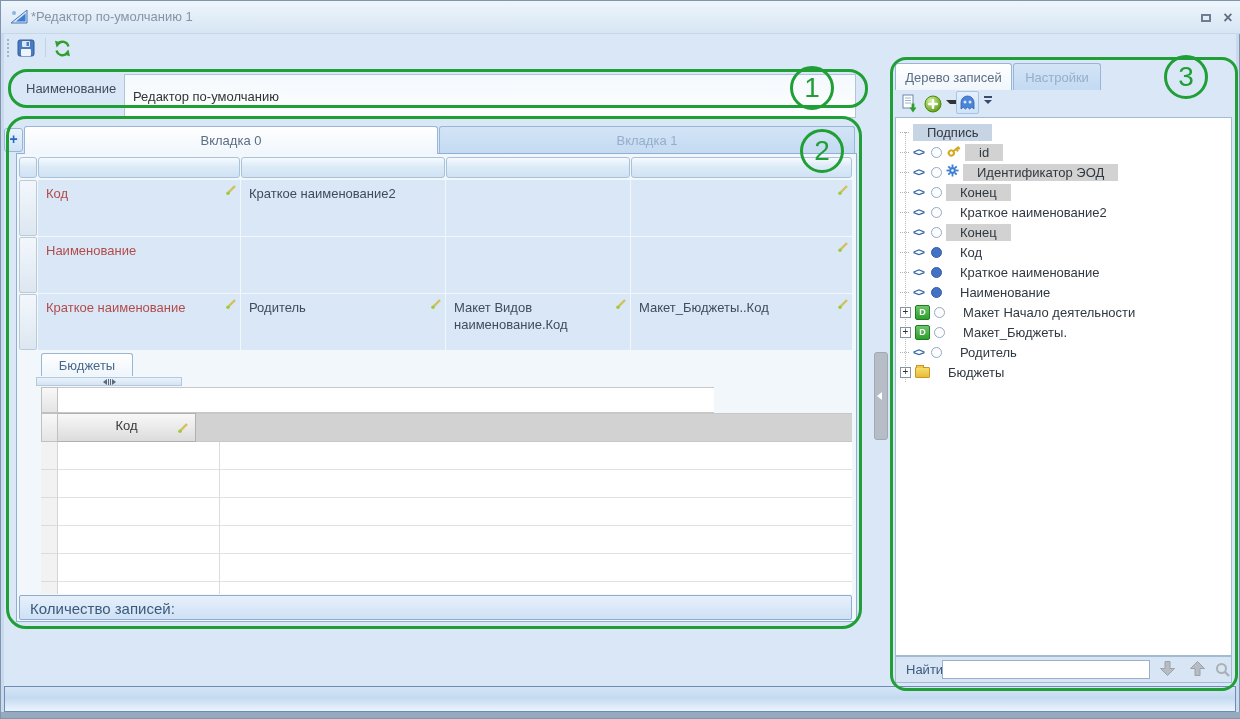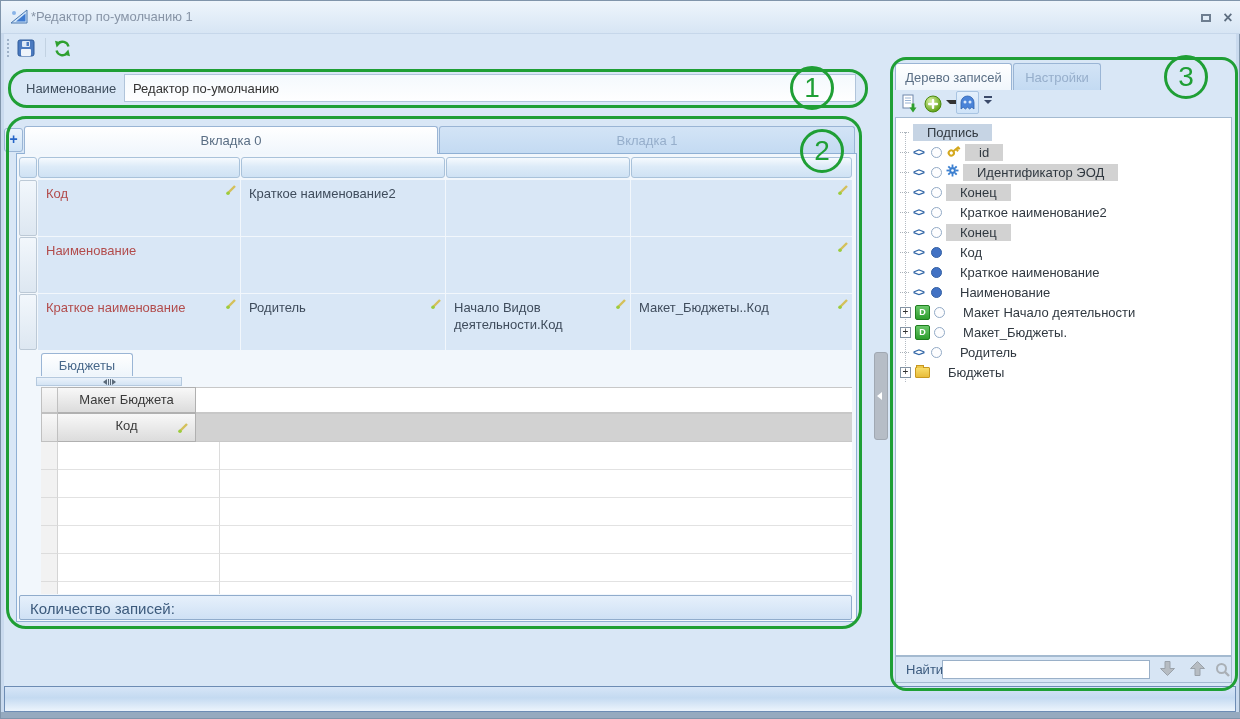--- a/index.html
+++ b/index.html
@@ -18,21 +18,21 @@
   .winbtn{position:absolute;top:9px;width:18px;height:16px;display:flex;align-items:center;justify-content:center;cursor:default;}
   .max-glyph{width:10px;height:8px;border:2px solid #6e7e90;box-sizing:border-box;}
   .close-glyph{font-size:16px;font-weight:bold;color:#5e6e80;line-height:14px;}
   
   .topbar{left:1px;top:33px;width:1238px;height:29px;}
   .grip{position:absolute;left:6px;top:6px;height:18px;border-left:2px dotted #9fb2c8;}
   .tbtn{position:absolute;top:3px;width:24px;height:24px;display:flex;align-items:center;justify-content:center;border-radius:3px;}
   .tsep{position:absolute;left:44px;top:5px;height:19px;border-left:1px solid #c2d2e2;}
   
   .form-label{font-size:13px;color:#3f4e5e;}
-  .name-input{position:absolute;left:124px;top:74px;width:732px;height:28px;box-sizing:border-box;
+  .name-input{position:absolute;left:124px;top:74px;width:732px;height:44px;box-sizing:border-box;
     border:1px solid #b0c4da;background:linear-gradient(#f4f9fd,#fefeff);
     font-family:"Liberation Sans",sans-serif;font-size:13px;color:#333;padding:0 8px;}
   
   .tab{position:absolute;box-sizing:border-box;text-align:center;font-size:13px;
     border:1px solid #9ab5d5;border-bottom:none;border-radius:3px 3px 0 0;padding-top:6px;}
   .tab.active{background:linear-gradient(#ffffff,#f0f6fc);color:#5a6e84;z-index:2;}
   .tab.inactive{background:linear-gradient(#d3e4f6,#c3daf2);color:#96aecb;}
   .addtab{position:absolute;left:4px;top:128px;width:19px;height:24px;box-sizing:border-box;
     border:1px solid #9ab5d5;border-radius:3px;background:linear-gradient(#eaf3fc,#cfe3f6);
     color:#2565c8;font-weight:bold;font-size:14px;text-align:center;line-height:21px;}
@@ -213,21 +213,21 @@
         <div class="cell w1 red"><span>Краткое наименование</span>
           <span class="pencil"><svg width="12" height="12">
                 <line x1="3.5" y1="8.5" x2="10" y2="2" stroke="#d4c05a" stroke-width="2.4"></line>
                 <circle cx="3" cy="9.2" r="1.8" fill="#9ccc3c"></circle>
               </svg></span></div>
         <div class="cell w2"><span>Родитель</span>
           <span class="pencil"><svg width="12" height="12">
                 <line x1="3.5" y1="8.5" x2="10" y2="2" stroke="#d4c05a" stroke-width="2.4"></line>
                 <circle cx="3" cy="9.2" r="1.8" fill="#9ccc3c"></circle>
               </svg></span></div>
-        <div class="cell w3"><span>Начало Видов деятельности.Код</span>
+        <div class="cell w3"><span>Макет Видов наименование.Код</span>
           <span class="pencil"><svg width="12" height="12">
                 <line x1="3.5" y1="8.5" x2="10" y2="2" stroke="#d4c05a" stroke-width="2.4"></line>
                 <circle cx="3" cy="9.2" r="1.8" fill="#9ccc3c"></circle>
               </svg></span></div>
         <div class="cell w4"><span>Макет_Бюджеты..Код</span>
           <span class="pencil"><svg width="12" height="12">
                 <line x1="3.5" y1="8.5" x2="10" y2="2" stroke="#d4c05a" stroke-width="2.4"></line>
                 <circle cx="3" cy="9.2" r="1.8" fill="#9ccc3c"></circle>
               </svg></span></div>
       </div>
@@ -236,21 +236,20 @@
     <div class="subtab">Бюджеты</div>
     <div class="hsplit">
       <span class="sg-tri-l"></span>
       <span class="sg-bar"></span>
         <span class="sg-bar"></span>
       <span class="sg-tri-r"></span>
     </div>
 
     <div class="nrow" style="top:233px;height:26px;">
       <span class="nrowhdr"></span>
-      <span class="ncell">Макет Бюджета</span>
       <span class="ndata"></span>
     </div>
     <div class="nrow" style="top:259px;height:29px;">
       <span class="nrowhdr"></span>
       <span class="ncell"><span>Код</span>
         <span class="pencil" style="right:6px;top:8px;"><svg width="12" height="12">
               <line x1="3.5" y1="8.5" x2="10" y2="2" stroke="#d4c05a" stroke-width="2.4"></line>
               <circle cx="3" cy="9.2" r="1.8" fill="#9ccc3c"></circle>
             </svg></span></span>
       <span class="ndata sel"></span>

